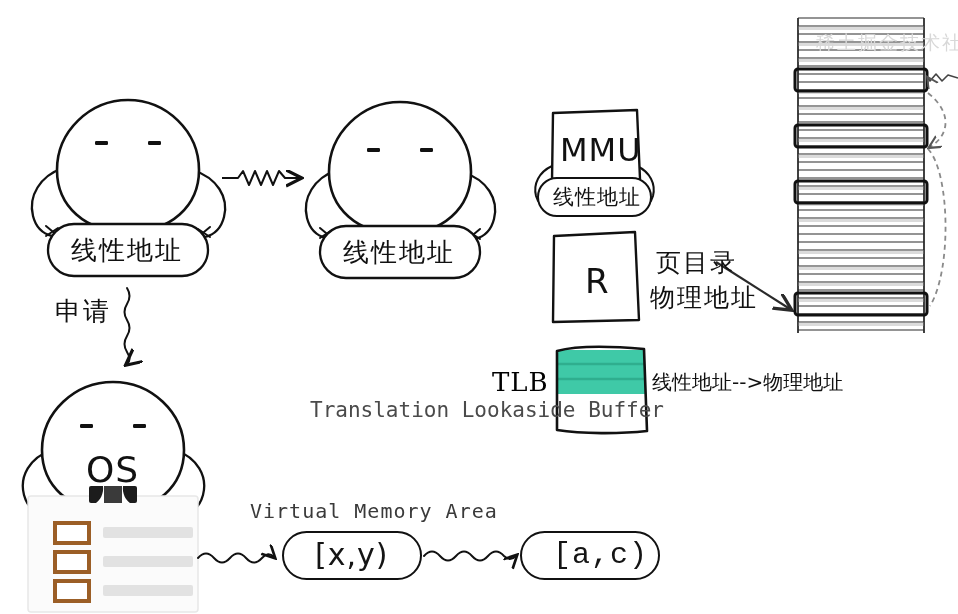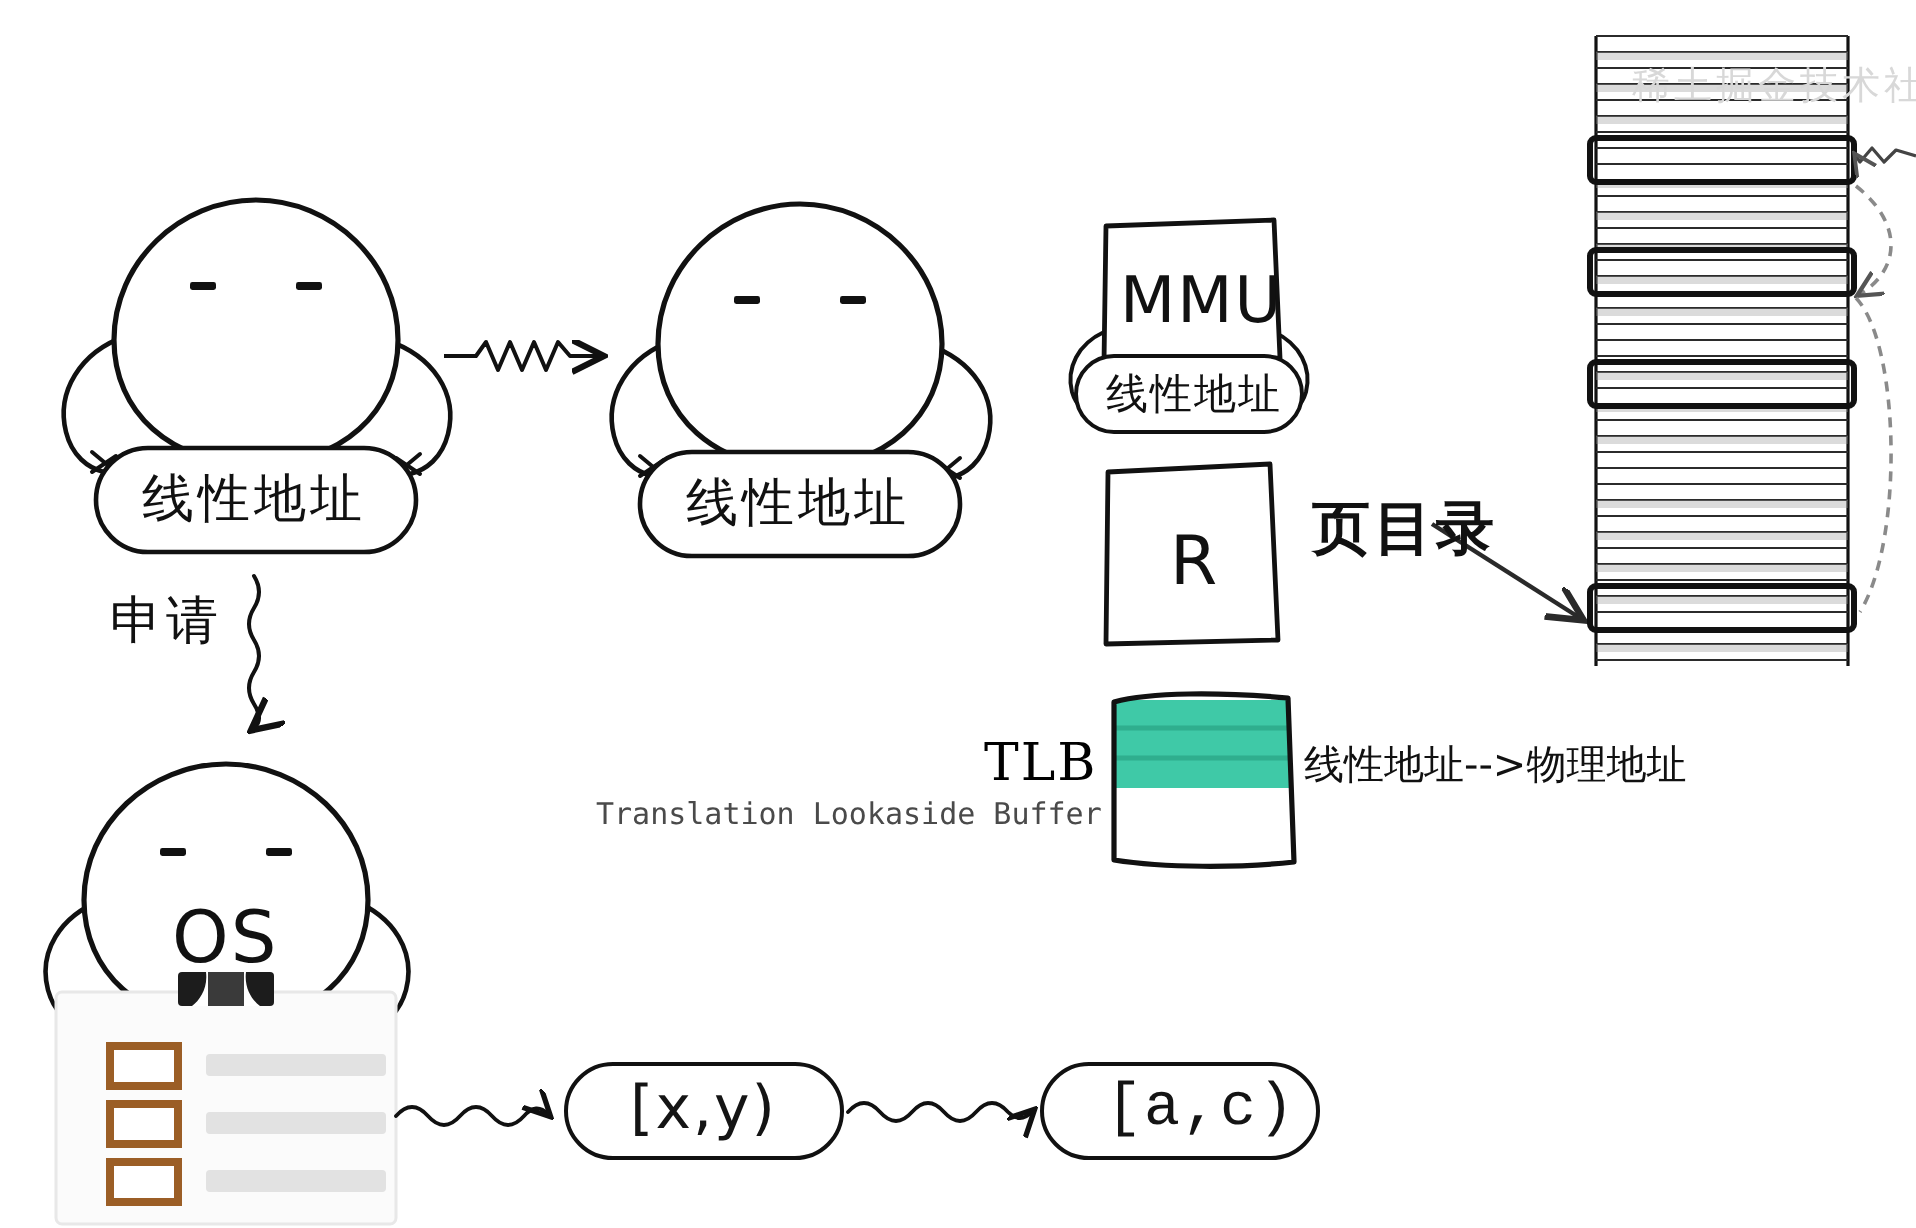--- a/index.html
+++ b/index.html
@@ -286,28 +286,30 @@
 
   <div class="lbl cjk" style="left:71px; top:237px; font-size:26px; letter-spacing:2px;">线性地址</div>
 
   <div class="lbl cjk" style="left:343px; top:239px; font-size:26px; letter-spacing:2px;">线性地址</div>
 
   <div class="lbl figname" style="left:560px; top:134px; font-size:32px; letter-spacing:1px;">MMU</div>
   <div class="lbl cjk" style="left:553px; top:187px; font-size:21px; letter-spacing:1px;">线性地址</div>
 
   <div class="lbl figname" style="left:585px; top:264px; font-size:34px;">R</div>
 
-  <div class="lbl cjk" style="left:656px; top:250px; font-size:29px; letter-spacing:2px;font-weight:bold;">页目录</div>
+  <div class="lbl cjk" style="left:656px; top:250px; font-size:25px; letter-spacing:2px;">页目录</div>
+  <div class="lbl cjk" style="left:650px; top:285px; font-size:25px; letter-spacing:2px;">物理地址</div>
 
   <div class="lbl serif" style="left:492px; top:369px; font-size:26px; letter-spacing:1px; color:#000000;">TLB</div>
-  <div class="lbl mono" style="left:298px; top:400px; font-size:15px; color:#4a4a4a;">Translation Lookaside Buffer</div>
+  <div class="lbl mono" style="left:310px; top:400px; font-size:21px; color:#4a4a4a;">Translation Lookaside Buffer</div>
   <div class="lbl cjk" style="left:652px; top:372px; font-size:20px; letter-spacing:0px;">线性地址--&gt;物理地址</div>
 
   <div class="lbl figname" style="left:86px; top:452px; font-size:36px;">OS</div>
 
   <div class="lbl cjk" style="left:55px; top:298px; font-size:26px; letter-spacing:2px;">申请</div>
 
+  <div class="lbl mono" style="left:250px; top:501px; font-size:20px; color:#3a3a3a; letter-spacing:1px;">Virtual Memory Area</div>
   <div class="lbl sans" style="left:315px; top:540px; font-size:30px; letter-spacing:1px;">[x,y)</div>
   <div class="lbl sans" style="left:553px; top:540px; font-size:30px; letter-spacing:1px;font-family:Liberation Mono, monospace;">[a,c)</div>
 
   <div class="wmark" style="left:816px; top:30px; font-size:19px; color:#d8d8d8; letter-spacing:2px;">稀土掘金技术社区</div>
 
 </div>
 
 </body></html>

